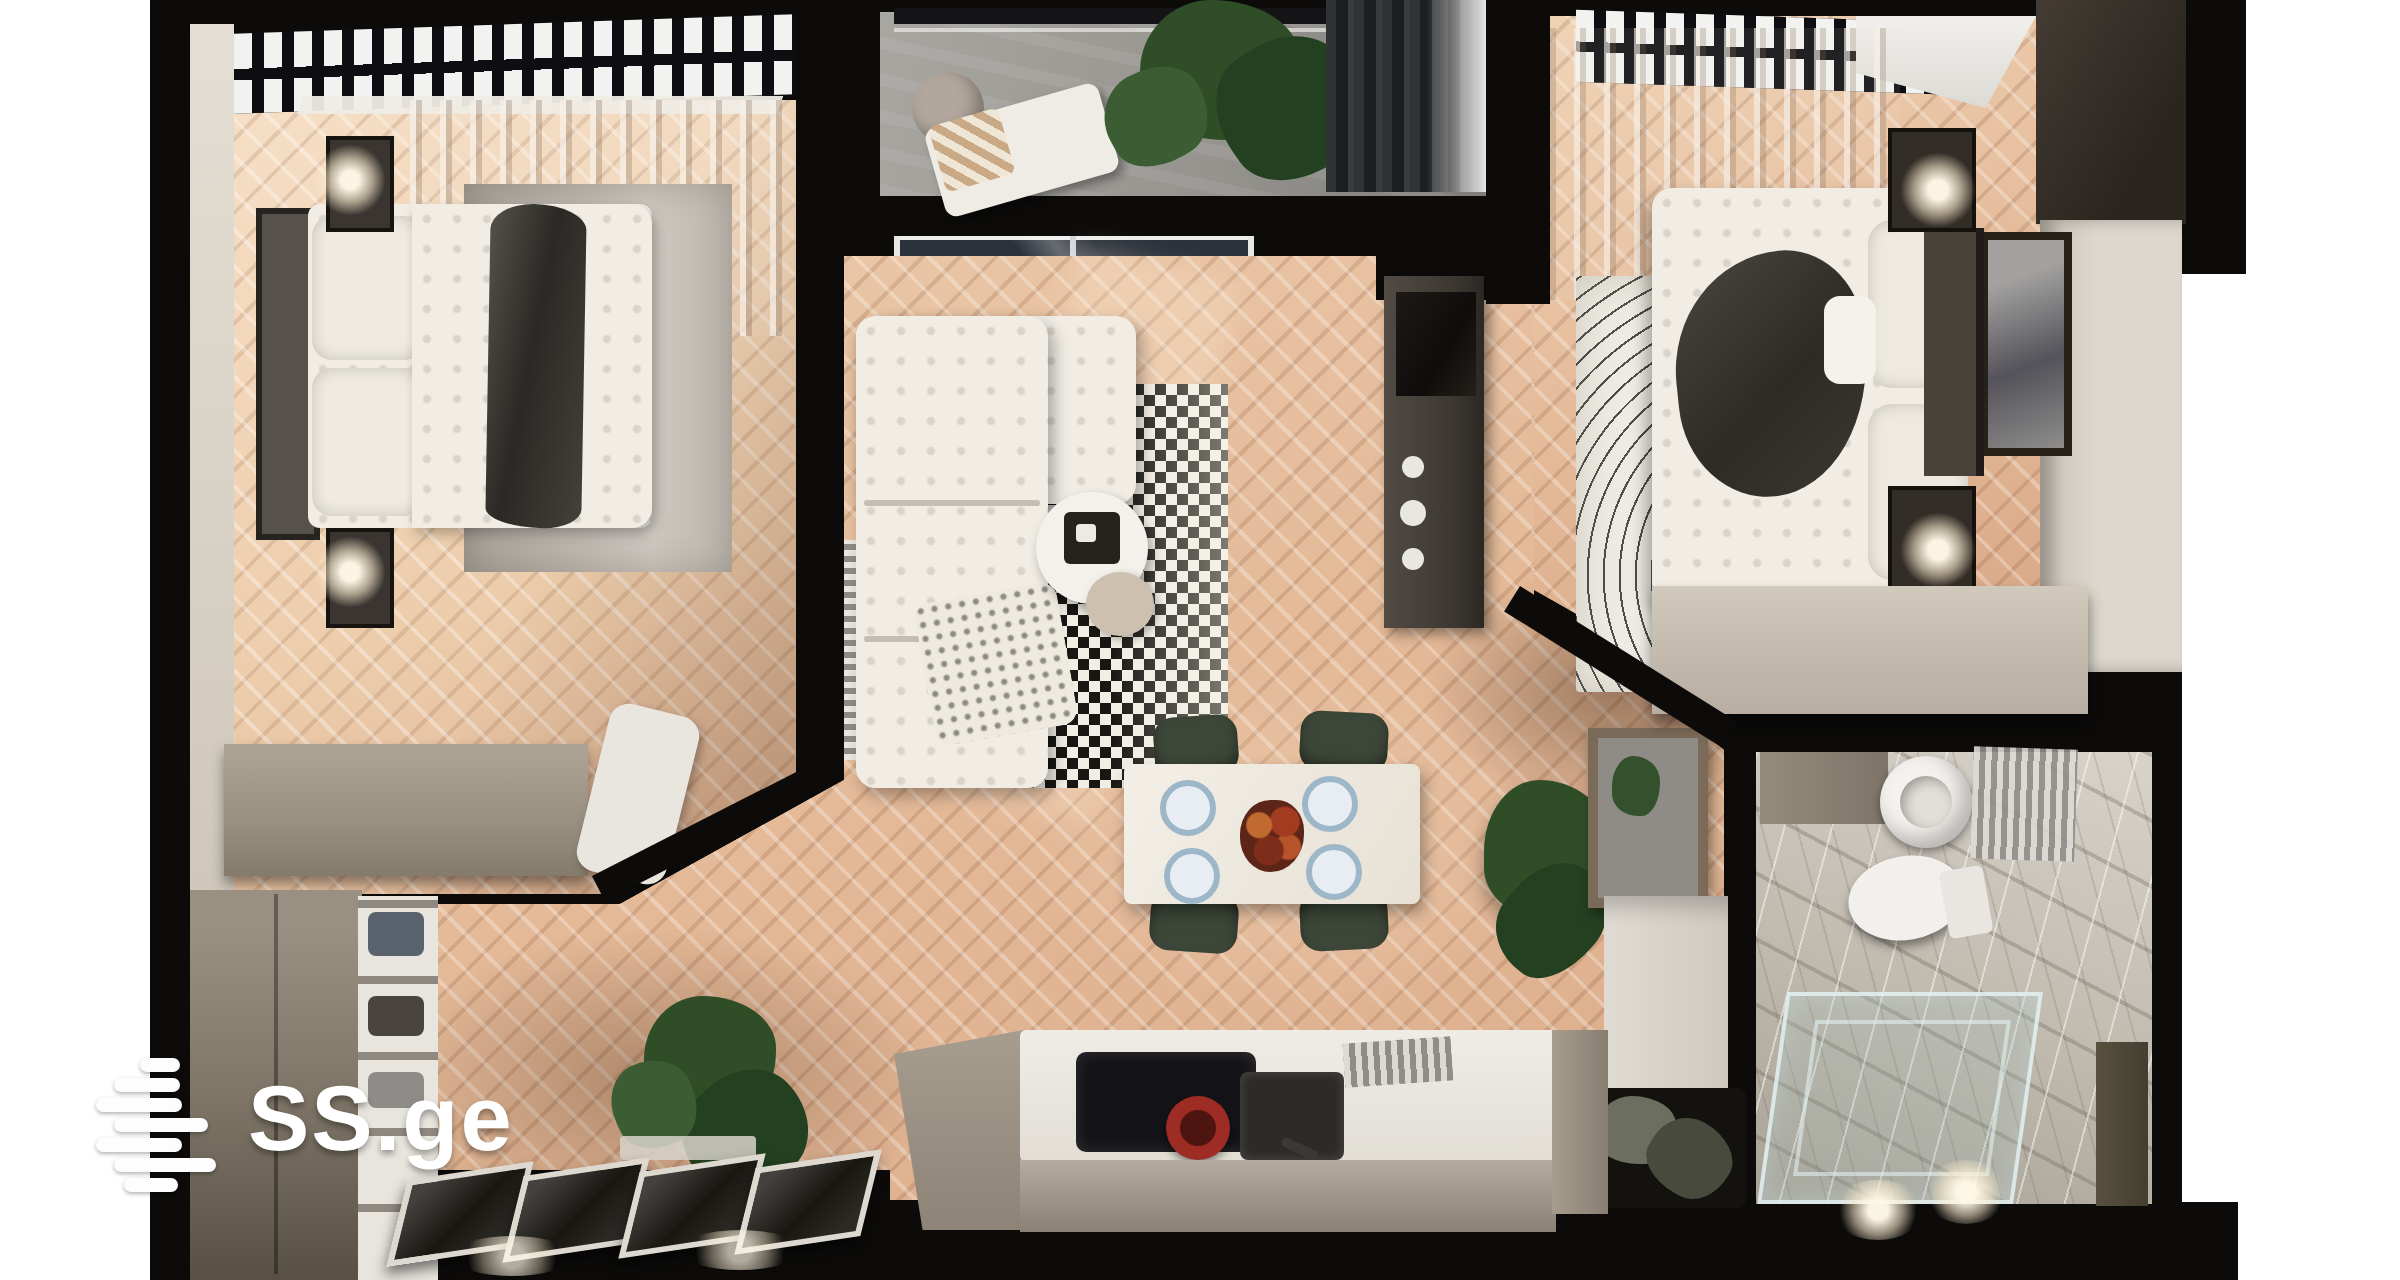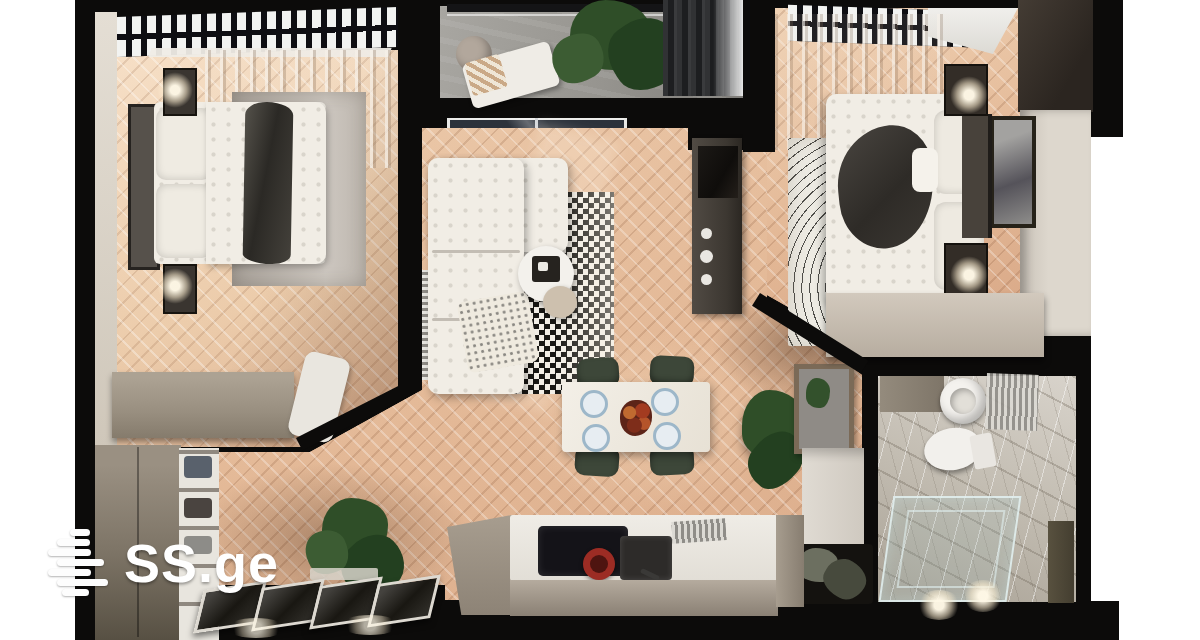--- a/index.html
+++ b/index.html
@@ -39,21 +39,21 @@
     background-image:
       linear-gradient(rgba(0,0,0,0) 44%, #0e0e12 44% 58%, rgba(0,0,0,0) 58%),
       repeating-linear-gradient(90deg,#f2f3f1 0 9px,#0e0e12 9px 15px);}
   .radiatorH{background-image:repeating-linear-gradient(0deg,#e9e7e2 0 3px,#8f8c86 3px 6px);}
   .radiatorV{background-image:repeating-linear-gradient(90deg,#dcdad4 0 3px,#8f8d88 3px 6px);}
   .leafblob{border-radius:48% 60% 42% 58% / 55% 45% 60% 40%;}
   .glow{background:radial-gradient(circle, rgba(255,248,230,.98) 0 18%, rgba(255,240,210,.55) 45%, rgba(255,240,210,0) 70%);}
   .bar{background:#fdfdfd;height:7px;border-radius:4px;box-shadow:0 1px 2px rgba(0,0,0,.3);}
   .frame-floor{border:3px solid #ddd9d1;background:linear-gradient(130deg,#44423e 10%,#191712 55%,#2c2a25 90%);
     transform:skewX(-22deg) rotate(-9deg);box-shadow:0 4px 6px rgba(0,0,0,.5);}
-  .wm-text{font-weight:700;font-size:54px;letter-spacing:1px;color:#ffffff;text-shadow:0 2px 3px rgba(0,0,0,.35);}
+  .wm-text{font-weight:700;font-size:46px;letter-spacing:1px;color:#ffffff;text-shadow:0 2px 3px rgba(0,0,0,.35);}
 </style>
 </head>
 <body>
 
 <div class="canvas">
 
   <div class="abs" style="left:0;top:0;width:1200px;height:640px;background:var(--wall,#0c0b0a);
        clip-path:polygon(75px 0,1123px 0,1123px 137px,1091px 137px,1091px 601px,1119px 601px,1119px 640px,75px 640px);"></div>
 
   <div class="abs" style="left:95px;top:12px;width:22px;height:436px;background:linear-gradient(#e4ded4,#cfc7ba);"></div>

